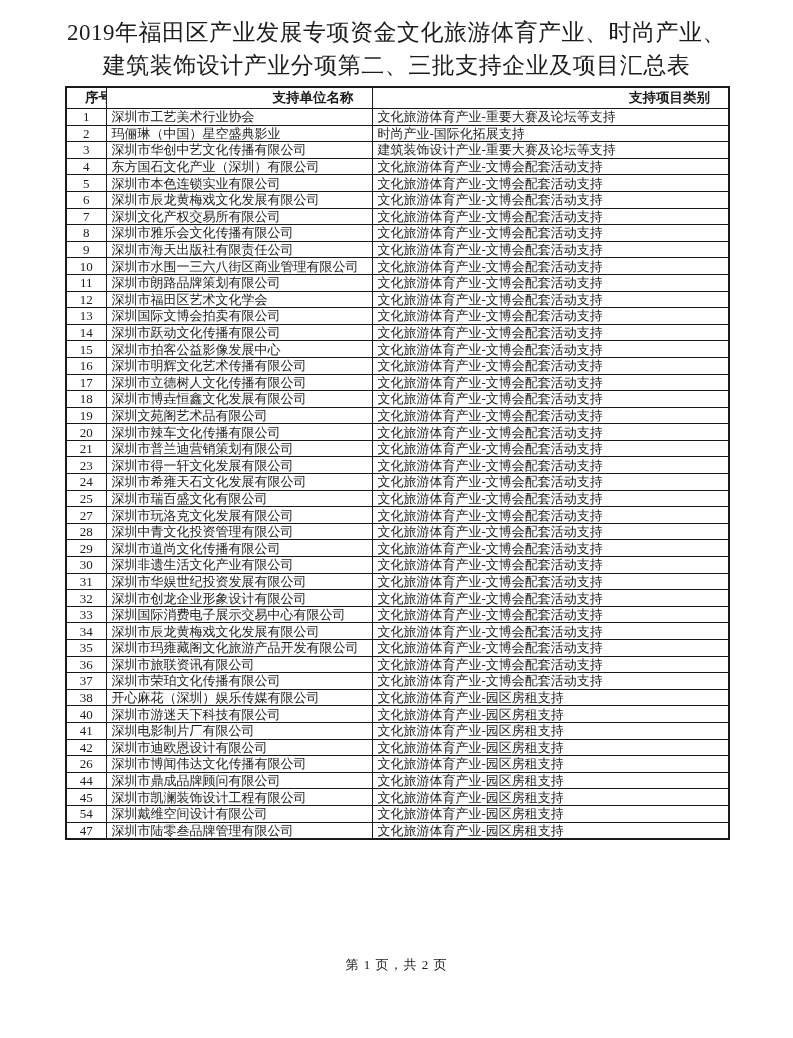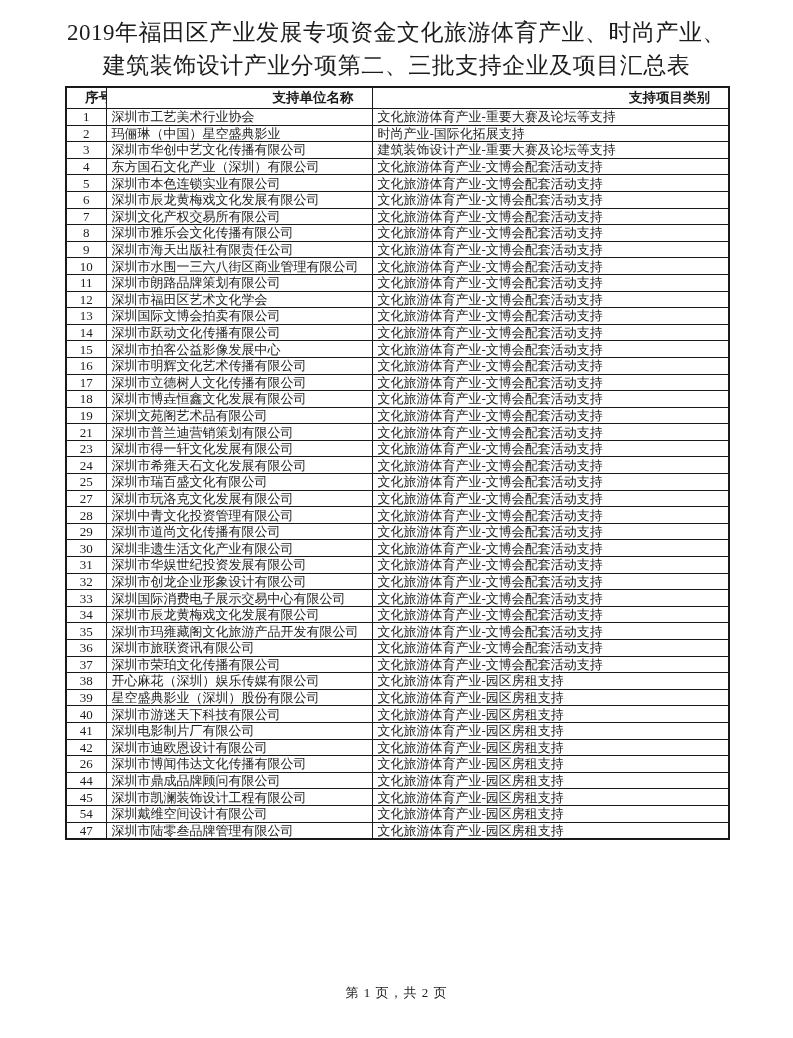--- a/index.html
+++ b/index.html
@@ -62,21 +62,21 @@
   col.c-index { width: 40px; }
   col.c-name  { width: 266px; }
   col.c-cat   { width: 357px; }
   table.support-table td.cell-index {
     text-align: center;
     font-family: "Liberation Serif", "DejaVu Serif", serif;
     padding: 0 2px;
   }
   .footer {
     position: absolute;
-    top: 984px;
+    top: 956px;
     left: 0;
     width: 100%;
     text-align: center;
     font-size: 13px;
     letter-spacing: 1px;
   }
 </style>
 </head>
 <body>
 
@@ -190,20 +190,25 @@
           <td class="cell-index">18</td>
           <td class="cell-name">深圳市博垚恒鑫文化发展有限公司</td>
           <td class="cell-category">文化旅游体育产业-文博会配套活动支持</td>
         </tr>
         <tr>
           <td class="cell-index">19</td>
           <td class="cell-name">深圳文苑阁艺术品有限公司</td>
           <td class="cell-category">文化旅游体育产业-文博会配套活动支持</td>
         </tr>
         <tr>
+          <td class="cell-index">20</td>
+          <td class="cell-name">深圳市辣车文化传播有限公司</td>
+          <td class="cell-category">文化旅游体育产业-文博会配套活动支持</td>
+        </tr>
+        <tr>
           <td class="cell-index">21</td>
           <td class="cell-name">深圳市普兰迪营销策划有限公司</td>
           <td class="cell-category">文化旅游体育产业-文博会配套活动支持</td>
         </tr>
         <tr>
           <td class="cell-index">23</td>
           <td class="cell-name">深圳市得一轩文化发展有限公司</td>
           <td class="cell-category">文化旅游体育产业-文博会配套活动支持</td>
         </tr>
         <tr>
@@ -270,25 +275,20 @@
           <td class="cell-index">37</td>
           <td class="cell-name">深圳市荣珀文化传播有限公司</td>
           <td class="cell-category">文化旅游体育产业-文博会配套活动支持</td>
         </tr>
         <tr>
           <td class="cell-index">38</td>
           <td class="cell-name">开心麻花（深圳）娱乐传媒有限公司</td>
           <td class="cell-category">文化旅游体育产业-园区房租支持</td>
         </tr>
         <tr>
-          <td class="cell-index">39</td>
-          <td class="cell-name">星空盛典影业（深圳）股份有限公司</td>
-          <td class="cell-category">文化旅游体育产业-园区房租支持</td>
-        </tr>
-        <tr>
           <td class="cell-index">40</td>
           <td class="cell-name">深圳市游迷天下科技有限公司</td>
           <td class="cell-category">文化旅游体育产业-园区房租支持</td>
         </tr>
         <tr>
           <td class="cell-index">41</td>
           <td class="cell-name">深圳电影制片厂有限公司</td>
           <td class="cell-category">文化旅游体育产业-园区房租支持</td>
         </tr>
         <tr>

